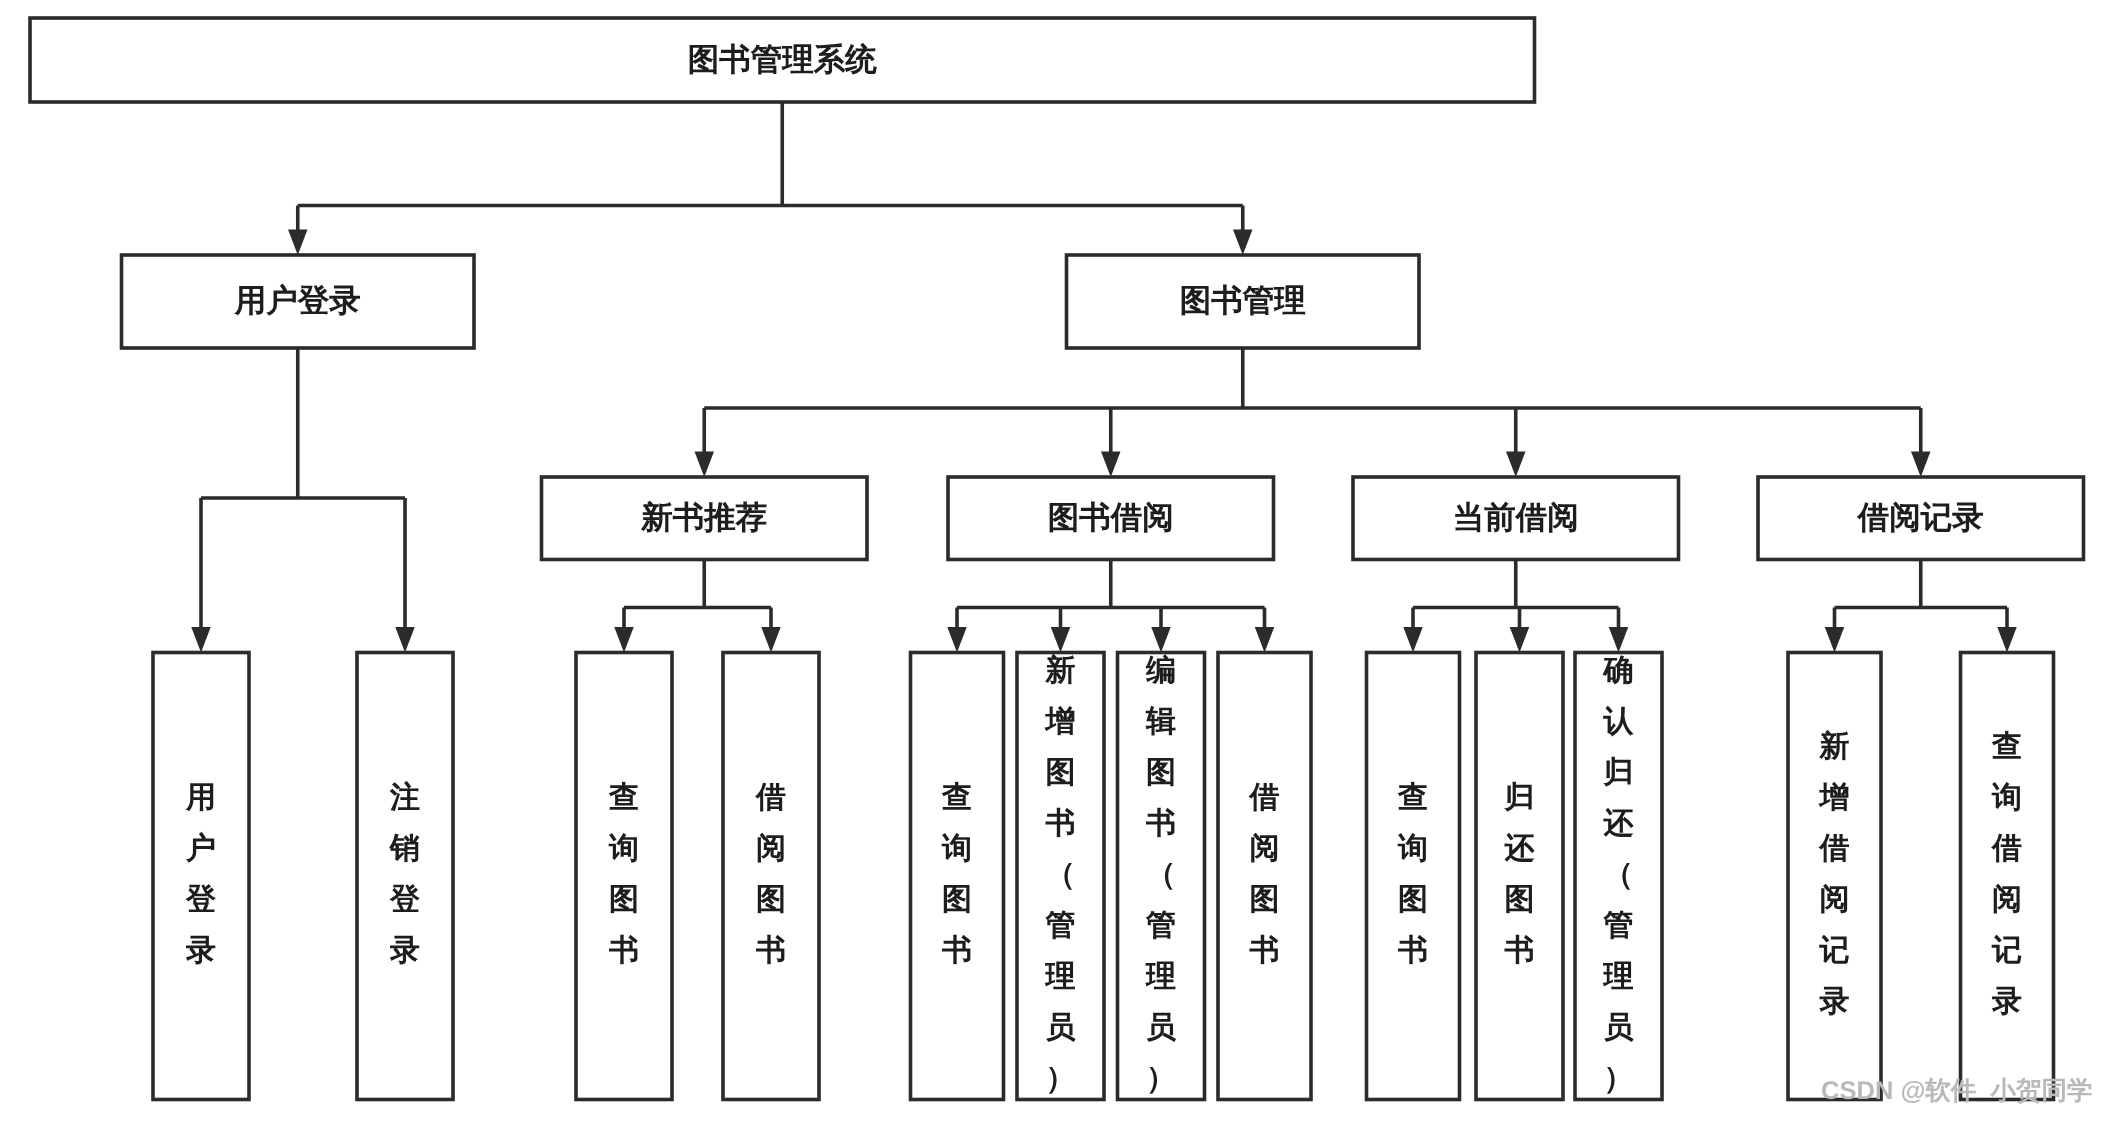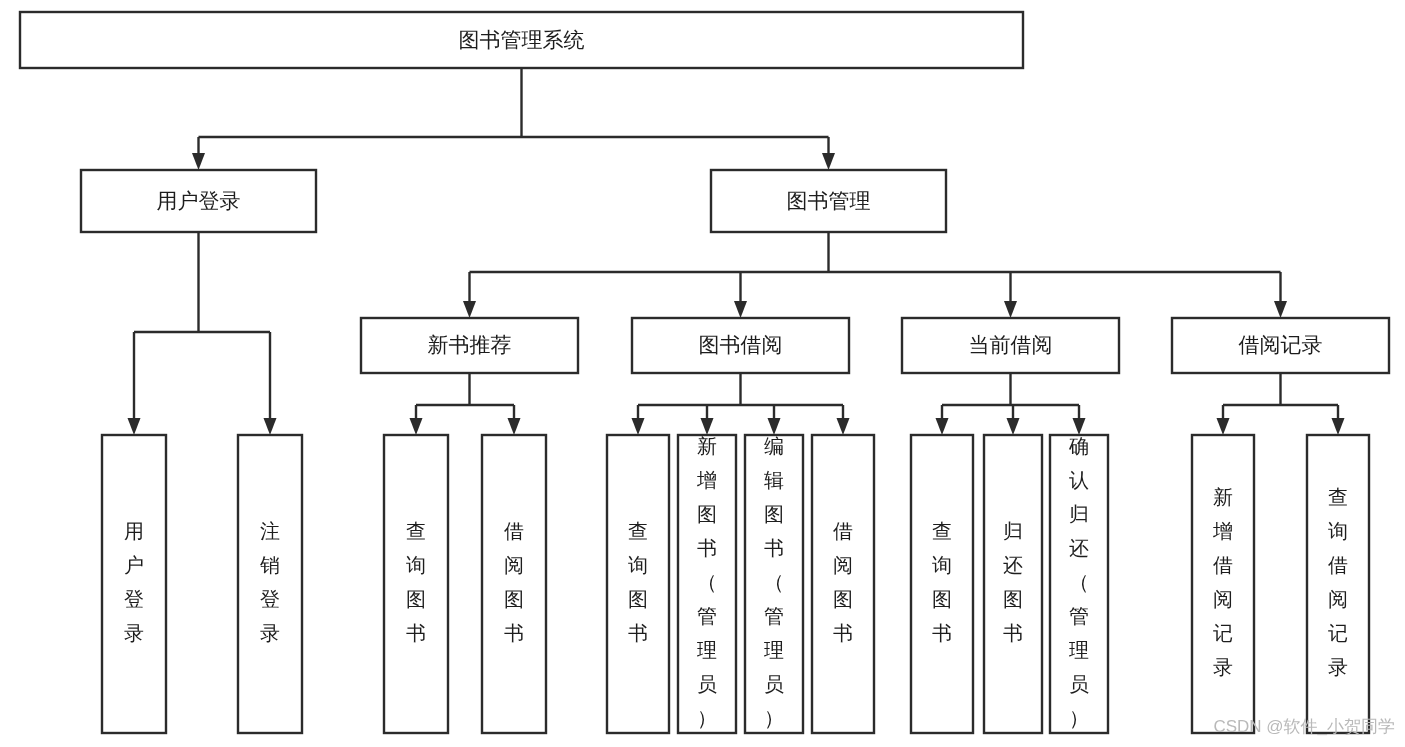--- a/index.html
+++ b/index.html
@@ -12,20 +12,21 @@
     width: 1405px;
     height: 747px;
     font-family: "Liberation Sans", "DejaVu Sans", sans-serif;
     overflow: hidden;
     position: relative;
   }
   #diagram-root {
     position: relative;
     width: 1405px;
     height: 747px;
+    font-weight: bold;
   }
   svg.diagram-canvas {
     position: absolute;
     left: 0;
     top: 0;
     width: 1405px;
     height: 747px;
     display: block;
   }
   .node-box {

